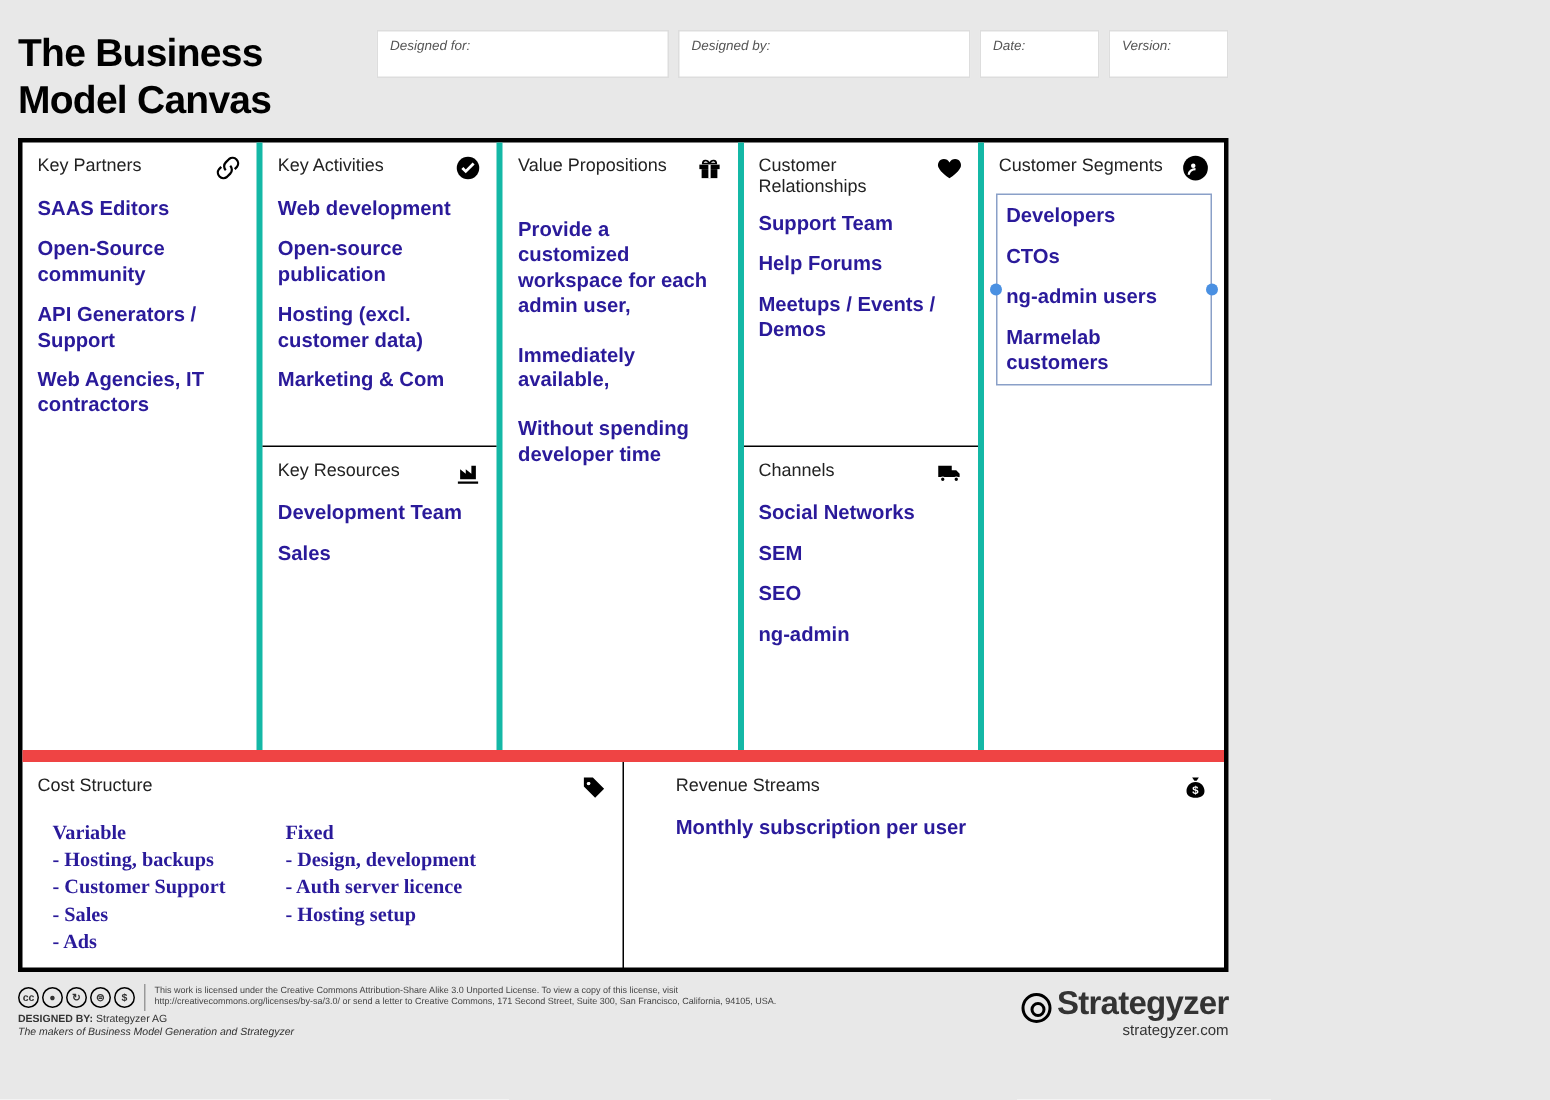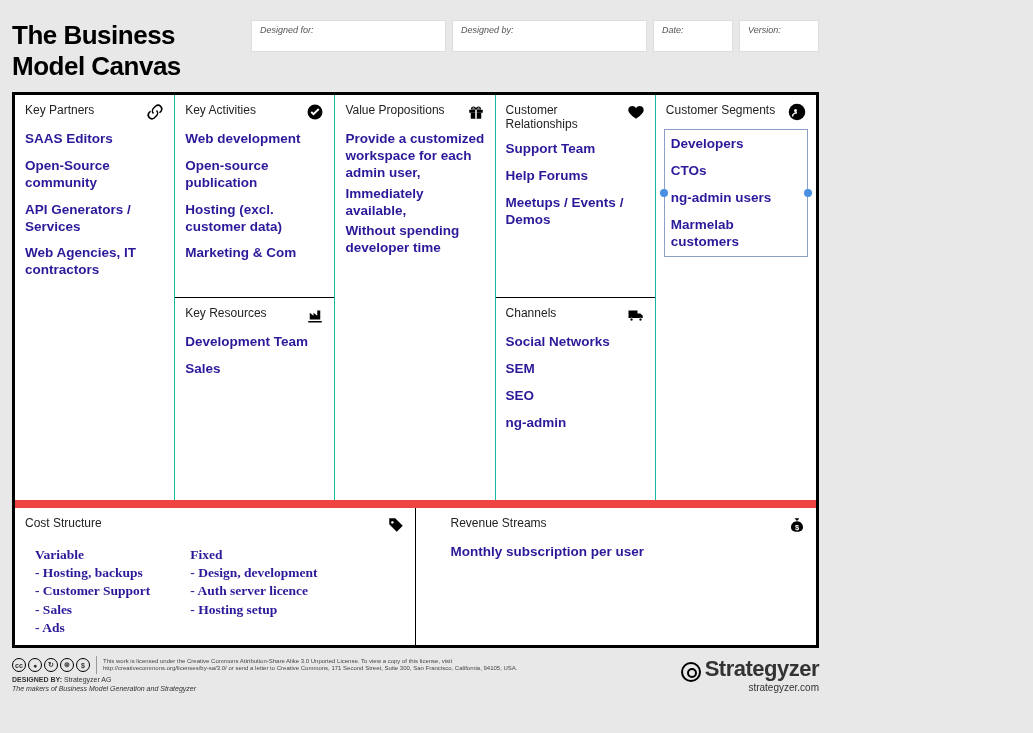--- a/index.html
+++ b/index.html
@@ -52,21 +52,21 @@
     background: #fff;
     border: 3px solid #000;
     width: 100%;
   }
   .top {
     display: grid;
     grid-template-columns: 1fr 1fr 1fr 1fr 1fr;
     height: 405px;
   }
   .col {
-    border-right: 1px solid #14b8a6;
+    border-right: 4px solid #14b8a6;
     display: flex;
     flex-direction: column;
   }
   .col:last-child { border-right: none; }
   .split-top, .split-bottom { flex: 1; }
   .split-top { border-bottom: 1px solid #000; }
   .cell {
     padding: 8px 10px 10px 10px;
     display: flex;
     flex-direction: column;
@@ -192,21 +192,21 @@
             <div class="cell-title">Key Partners</div>
             <span class="icon">
               <svg viewBox="0 0 24 24">
                   <path fill="none" stroke="#000" stroke-width="2" d="M10 14a5 5 0 0 1 0-7l3-3a5 5 0 0 1 7 7l-2 2M14 10a5 5 0 0 1 0 7l-3 3a5 5 0 0 1-7-7l2-2"></path>
                 </svg>
             </span>
           </div>
           <div class="items">
             <div class="item">SAAS Editors</div>
             <div class="item">Open-Source community</div>
-            <div class="item">API Generators / Services</div>
+            <div class="item">API Generators / Support</div>
             <div class="item">Web Agencies, IT contractors</div>
           </div>
         </div>
       </div>
 
       <div class="col">
         <div class="split-top cell">
           <div class="cell-head">
             <div class="cell-title">Key Activities</div>
             <span class="icon">
@@ -245,21 +245,21 @@
             <div class="cell-title">Value Propositions</div>
             <span class="icon">
               <svg viewBox="0 0 24 24" fill="#000">
                   <rect x="3" y="9" width="18" height="4"></rect>
                   <rect x="5" y="13" width="14" height="8"></rect>
                   <rect x="11" y="9" width="2" height="12" fill="#fff"></rect>
                   <path d="M12 8c-2-4-6-3-6 0h6zm0 0c2-4 6-3 6 0h-6z" fill="none" stroke="#000" stroke-width="1.5"></path>
                 </svg>
             </span>
           </div>
-          <div class="items" style="gap:4px; align-items:center;">
+          <div class="items" style="gap:16px; margin-top:14px;align-items:center;">
             <div class="item">Provide a customized workspace for each admin user,</div>
             <div class="item">Immediately available,</div>
             <div class="item">Without spending developer time</div>
           </div>
         </div>
       </div>
 
       <div class="col">
         <div class="split-top cell">
           <div class="cell-head">

